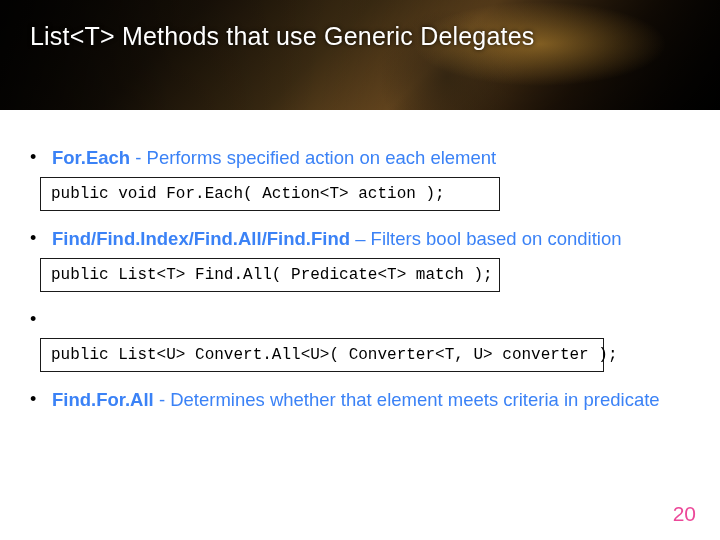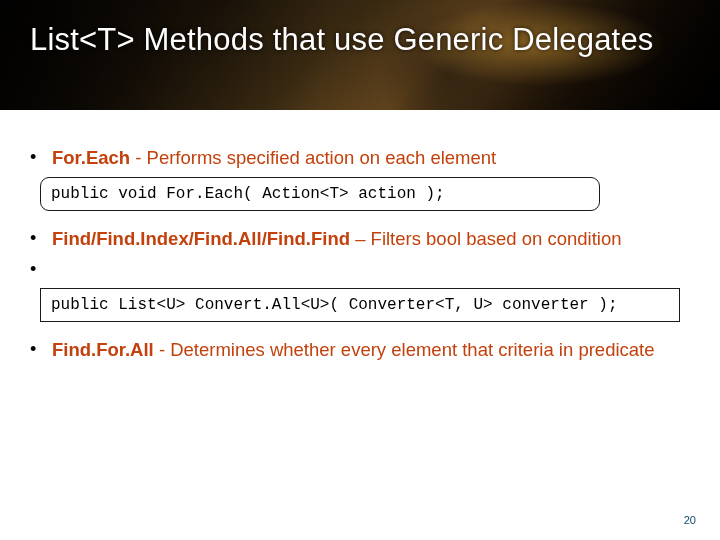--- a/index.html
+++ b/index.html
@@ -16,21 +16,21 @@
     position: absolute; inset: 0;
     background:
       radial-gradient(ellipse 180px 60px at 75% 40%, rgba(230,170,60,0.45), rgba(0,0,0,0) 70%),
       radial-gradient(ellipse 90px 90px at 62% 70%, rgba(40,30,15,0.7), rgba(0,0,0,0) 75%),
       linear-gradient(100deg, rgba(0,0,0,0.85) 0%, rgba(0,0,0,0.2) 25%, rgba(0,0,0,0) 45%, rgba(0,0,0,0.2) 65%, rgba(0,0,0,0.85) 100%);
   }
   .title {
     position: absolute;
     top: 22px; left: 30px; right: 20px;
     color: #ffffff;
-    font-size: 31px;
+    font-size: 25px;
     font-weight: 400;
     letter-spacing: 0.2px;
     z-index: 2;
     text-shadow: 0 0 4px rgba(0,0,0,0.8);
   }
   .content {
     padding: 30px 30px 0 30px;
   }
   .bullet {
     display: flex;
@@ -41,39 +41,39 @@
   .bullet .dot {
     width: 8px; flex: 0 0 8px;
     font-size: 18px;
     line-height: 22px;
     color: #000;
     margin-right: 14px;
   }
   .bullet .text {
     font-size: 18.5px;
     line-height: 23px;
-    color: #c2410c;
+    color: #3b82f6;
   }
   .bullet .text b { font-weight: 700; }
   .codebox {
     border: 1.5px solid #1a1a1a;
     padding: 7px 10px;
     margin: 4px 0 16px 10px;
     font-family: "Courier New", Courier, monospace;
     font-size: 16px;
     color: #000;
     white-space: pre;
-    width: 640px;
+    width: 564px;
   }
-  .codebox.narrow { width: 560px; border-radius: 9px; }
+  .codebox.narrow { width: 460px; }
   .pagenum {
     position: absolute;
     bottom: 14px; right: 24px;
-    font-size: 11px;
-    color: #0c4a6e;
+    font-size: 21px;
+    color: #ec4899;
   }
 </style>
 </head>
 <body>
 
 <div class="slide">
   <div class="banner">
     <div class="title">List&lt;T&gt; Methods that use Generic Delegates</div>
   </div>
 
@@ -86,29 +86,30 @@
       </div>
     </div>
     <div class="codebox narrow">public void For.Each( Action&lt;T&gt; action );</div>
 
     <div class="bullet">
       <div class="dot">•</div>
       <div class="text">
         <b>Find/Find.Index/Find.All/Find.Find</b><span> – Filters bool based on condition</span>
       </div>
     </div>
+    <div class="codebox narrow">public List&lt;T&gt; Find.All( Predicate&lt;T&gt; match );</div>
 
     <div class="bullet">
       <div class="dot">•</div>
     </div>
     <div class="codebox">public List&lt;U&gt; Convert.All&lt;U&gt;( Converter&lt;T, U&gt; converter );</div>
 
     <div class="bullet">
       <div class="dot">•</div>
       <div class="text">
-        <b>Find.For.All</b><span> - Determines whether every element that criteria in predicate</span>
+        <b>Find.For.All</b><span> - Determines whether that element meets criteria in predicate</span>
       </div>
     </div>
 
   </div>
 
   <div class="pagenum">20</div>
 </div>
 
 </body></html>

